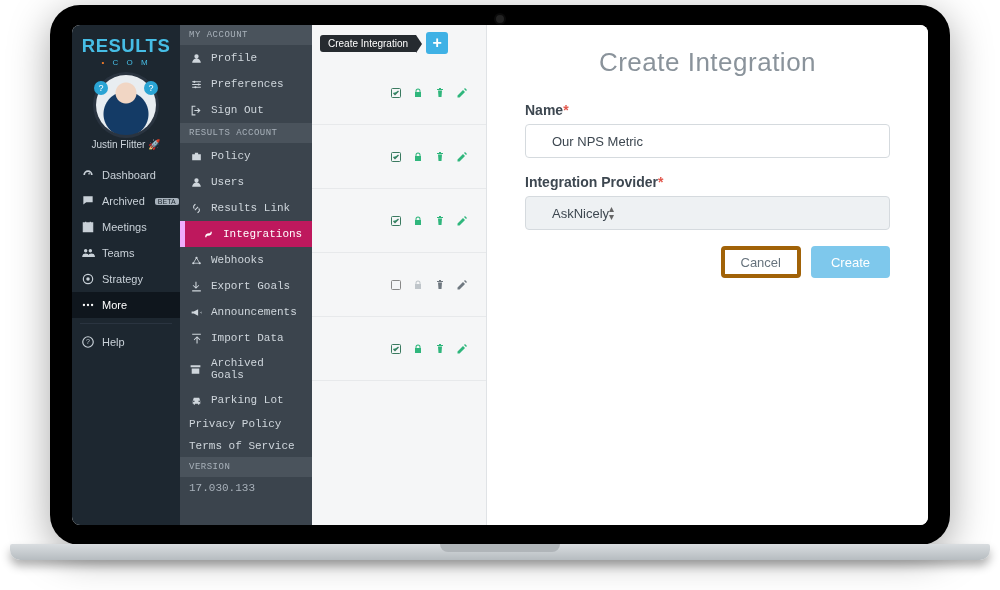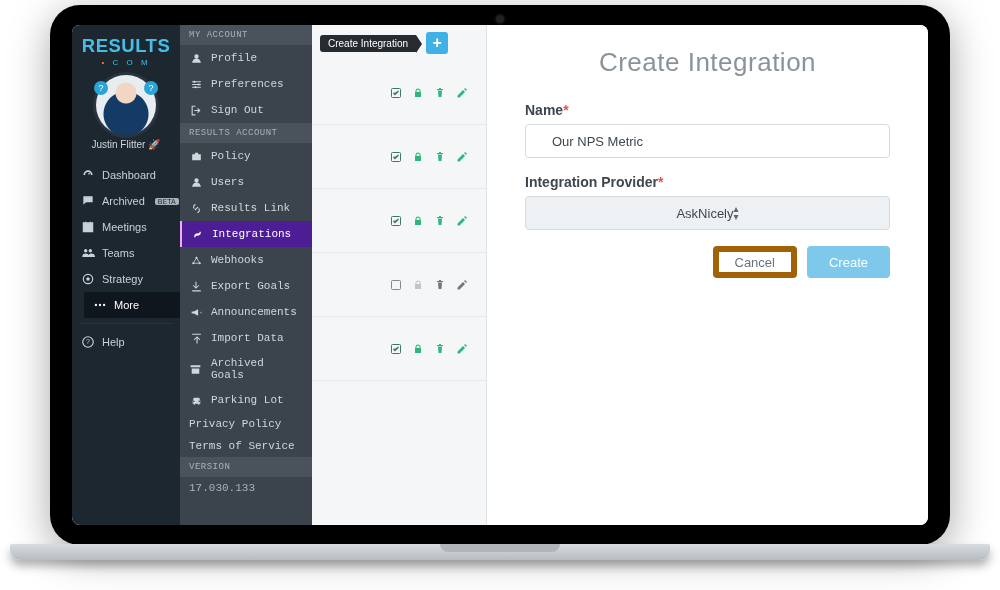--- a/index.html
+++ b/index.html
@@ -47,31 +47,31 @@
   .avatar::before { top:6px; left:-2px; }
   .avatar::after  { top:6px; right:-2px; }
   .username { text-align:center; font-size:10px; margin-top:4px; color:#cfd7de; }
   .rocket { color:#f57e2a; }
 
   .nav1 { margin-top:8px; display:flex; flex-direction:column; }
   .nav1 .item {
     display:flex; align-items:center; gap:7px; padding:6px 9px; cursor:pointer;
     color:#c9d1d8;
   }
-  .nav1 .item.active { background:#0f161d; color:#fff;margin-left:12px; }
+  .nav1 .item.active { background:#0f161d; color:#fff; }
   .nav1 .ico { width:14px; height:14px; display:inline-flex; align-items:center; justify-content:center; }
   .badge { background:#a7b2bc; color:#1d2730; font-size:7px; padding:0 3px; border-radius:2px; margin-left:3px; }
   .nav1 .sep { height:1px; background:#2a3440; margin:5px 8px; }
 
   
   .sidebar2 { width:132px; background:#3b444d; color:#cfd6dc; font-size:11px; display:flex; flex-direction:column;font-family:Liberation Mono, monospace; }
   .sec-head { background:#4a535c; color:#a8b1ba; font-size:9px; letter-spacing:.5px;
     padding:5px 9px; text-transform:uppercase; }
   .nav2 .item { display:flex; align-items:center; gap:8px; padding:6px 9px; cursor:pointer; }
-  .nav2 .item.active { background:#4c1d95; color:#fff; border-left:2px solid #f0abfc; padding-left:8px; }
+  .nav2 .item.active { background:#be185d; color:#fff; border-left:5px solid #f0abfc; padding-left:16px; }
   .nav2 .ico { width:14px; height:14px; display:inline-flex; align-items:center; justify-content:center; }
   .legal .link { padding:5px 9px; cursor:pointer; }
   .version { padding:5px 9px; color:#a8b1ba; }
 
   
   .listpanel { width:175px; background:#f5f6f7; border-right:1px solid #e0e3e6; display:flex; flex-direction:column; }
   .list-head { display:flex; align-items:center; gap:0; padding:7px 8px; }
   .pill { background:#262b30; color:#fff; font-size:10px; padding:3px 8px; border-radius:3px 0 0 3px; position:relative; }
   .pill::after { content:""; position:absolute; right:-6px; top:0; border:9px solid transparent;
     border-left:6px solid #262b30; border-right:0; height:0; width:0; }
@@ -89,25 +89,25 @@
   
   .main { flex:1; background:#fff; padding:22px 38px; color:#3d4750; }
   .main h1 { font-weight:300; font-size:26px; color:#8a939b; text-align:center; margin-bottom:24px; letter-spacing:.5px; }
   .field { margin-bottom:16px; }
   .field label { display:block; font-size:14px; font-weight:600; color:#3d4750; margin-bottom:6px; }
   .req { color:#e2574c; }
   .field input, .field .select {
     width:100%; height:34px; border:1px solid #d5dade; border-radius:4px; padding:0 26px;
     font-size:13px; color:#3d4750; background:#fff;
   }
-  .field .select { background:#eef1f3; display:flex; align-items:center; justify-content:center; cursor:pointer; }
+  .field .select { background:#eef1f3; display:flex; align-items:center; justify-content:flex-start; cursor:pointer; }
   .select .chev { color:#666; font-size:10px; line-height:8px; }
   .actions { display:flex; justify-content:flex-end; gap:10px; margin-top:16px; }
   .btn { height:32px; padding:0 16px; border-radius:4px; font-size:13px; cursor:pointer;
-    display:inline-flex; align-items:center; border:6px solid #a16207; background:#fff; color:#67737d; }
+    display:inline-flex; align-items:center; border:4px solid #a16207; background:#fff; color:#67737d; }
   .btn.primary { background:#7ec8ec; border-color:#7ec8ec; color:#fff; }
 
   
   svg { display:block; }
 </style>
 </head>
 <body>
 
 <div class="laptop">
   <div class="camera"></div>

